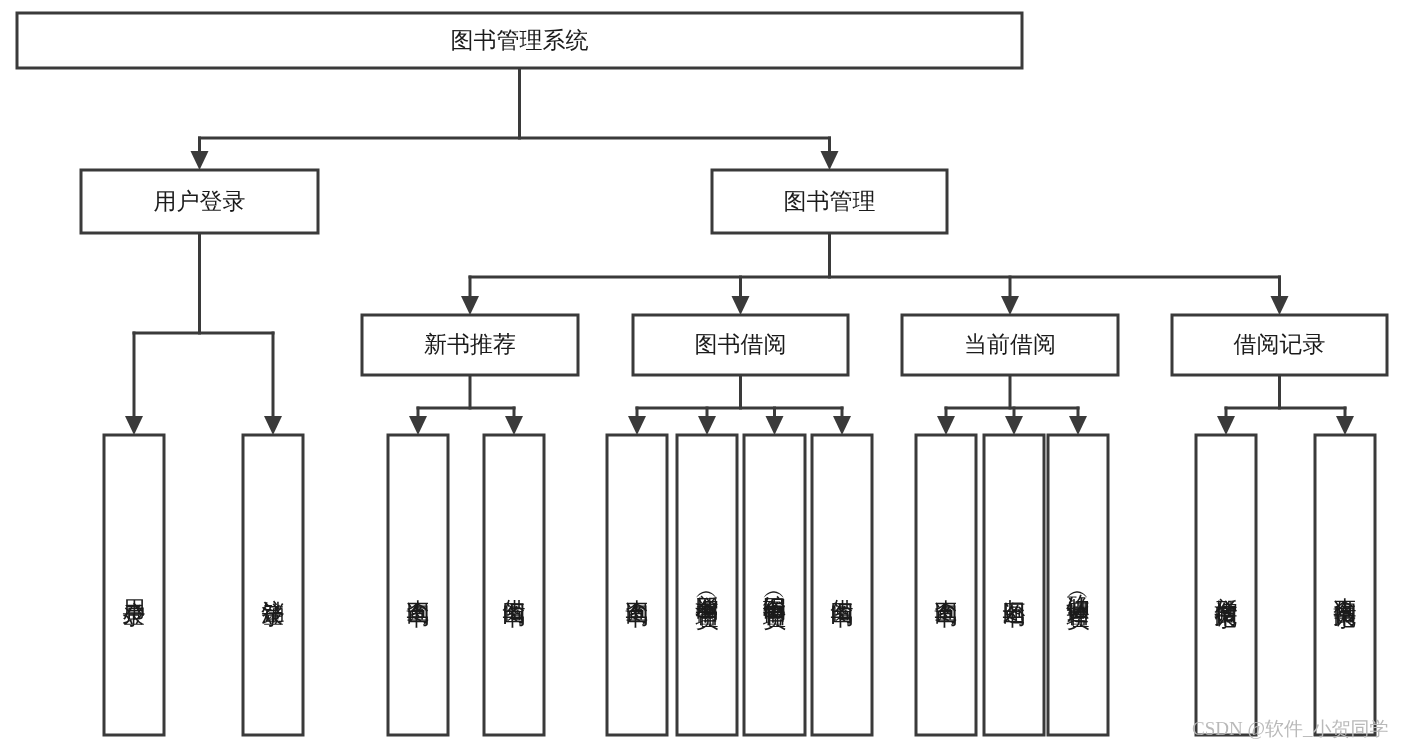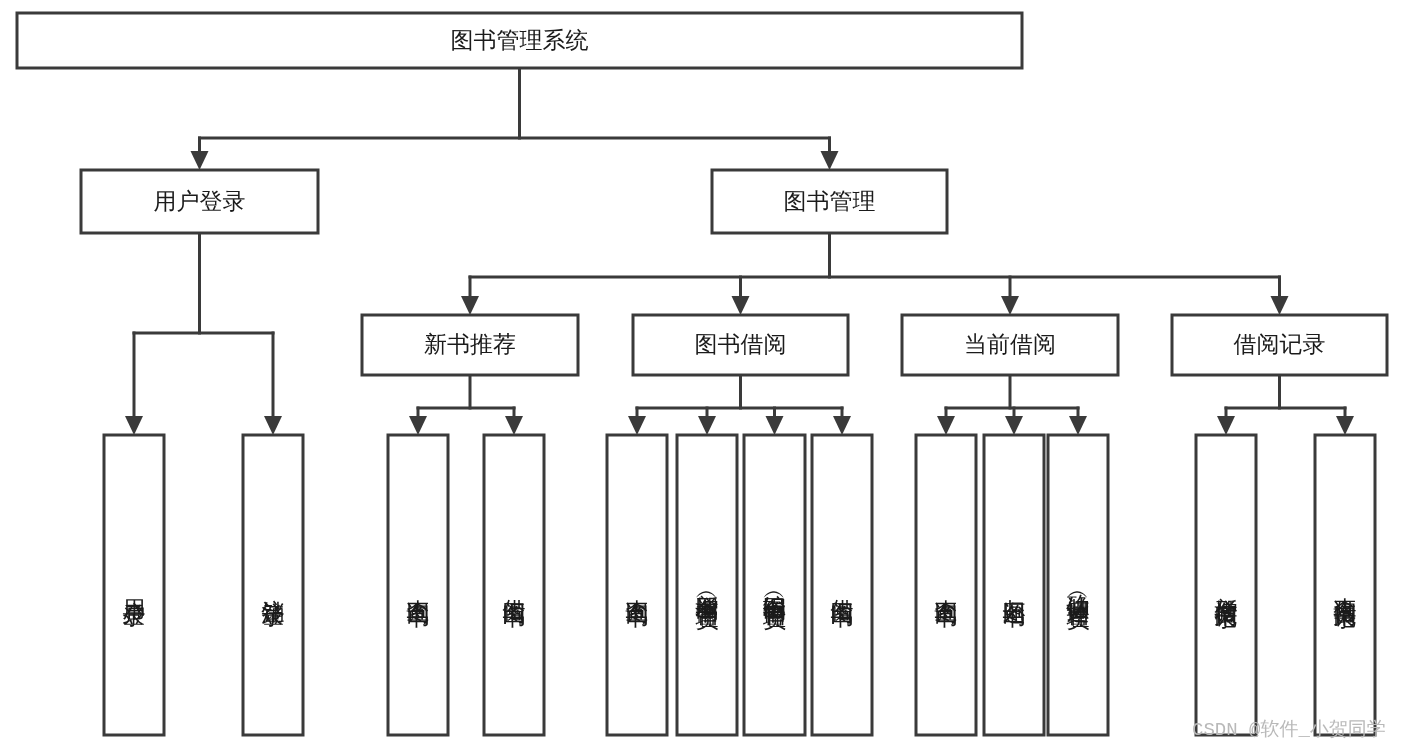--- a/index.html
+++ b/index.html
@@ -61,21 +61,21 @@
     letter-spacing: 2px;
     display: flex;
     align-items: center;
     justify-content: center;
     text-align: center;
     white-space: nowrap;
     pointer-events: none;
   }
   .watermark {
     position: absolute;
-    font-family: Liberation Mono, monospace;
+    font-family: Liberation Serif, serif;
     font-size: 19px;
     color: #b9b9b9;
     white-space: nowrap;
   }
 </style>
 </head>
 <body>
 
 <div id="diagram-root">
 

